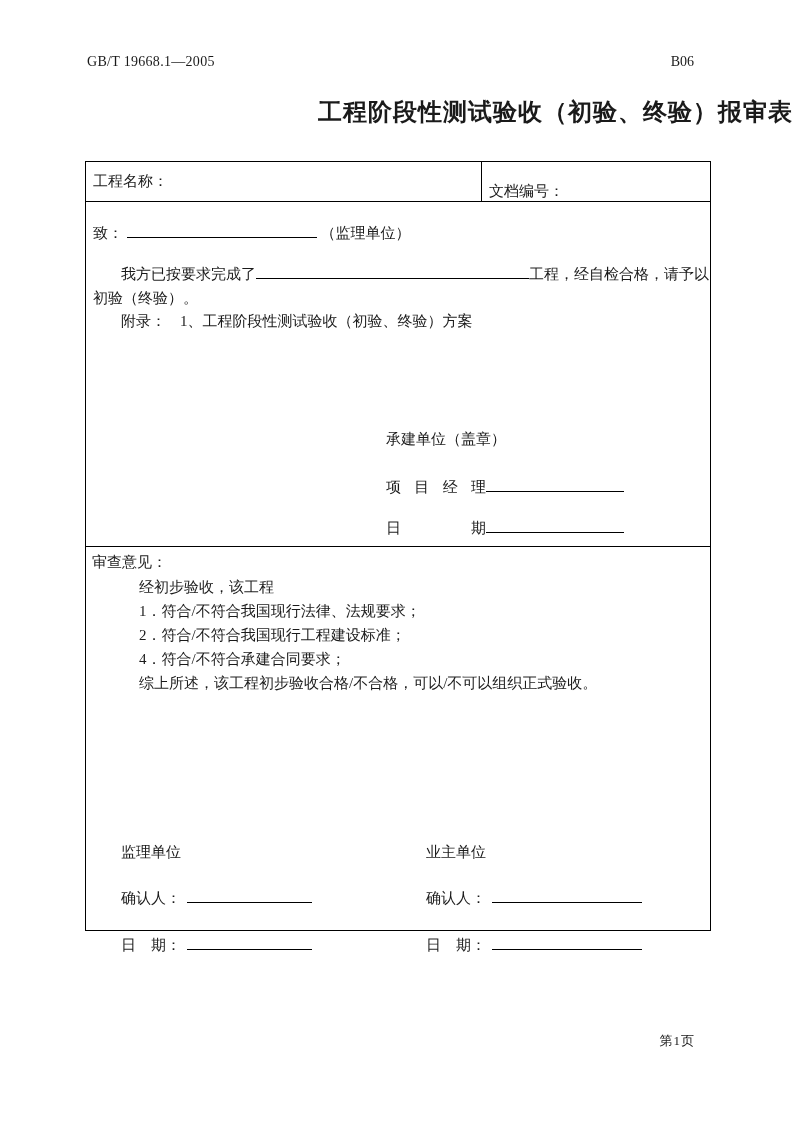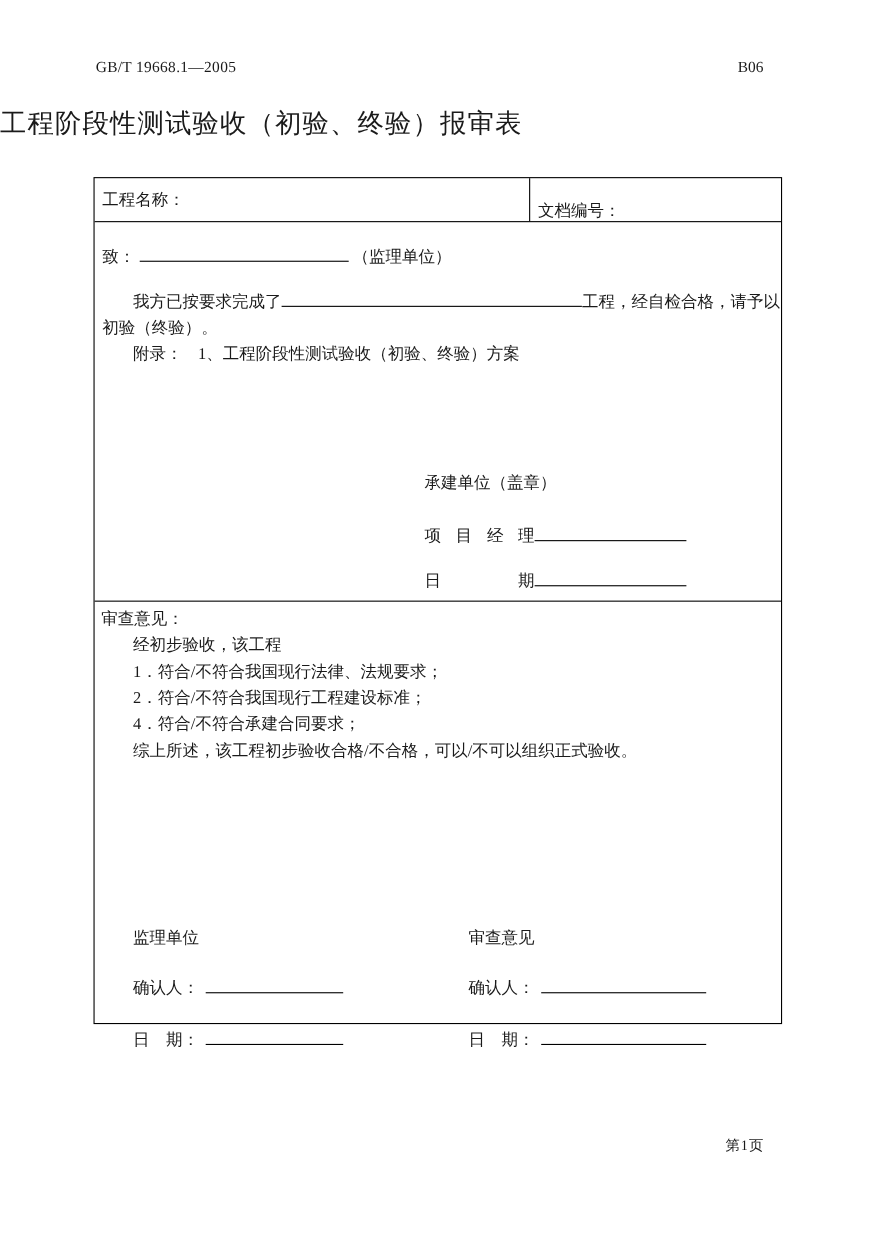--- a/index.html
+++ b/index.html
@@ -6,39 +6,39 @@
   body{
     width:793px;height:1122px;background:#ffffff;position:relative;
     font-family:"Liberation Serif","DejaVu Serif",serif;
     color:#1a1a1a;
   }
   .abs{position:absolute;}
   
   .std-code{left:87px;top:54px;font-size:14px;letter-spacing:0.3px;}
   .form-code{right:99px;top:54px;font-size:14px;}
   
-  .doc-title{left:0;top:96px;width:793px;text-align:left;
-    font-size:24px;font-weight:normal;letter-spacing:1px;}
+  .doc-title{left:0;top:96px;width:793px;text-align:right;
+    font-size:24px;font-weight:bold;letter-spacing:1px;}
   
   .form-table{left:85px;top:161px;width:626px;height:770px;
     border:1.5px solid #000;box-sizing:border-box;display:flex;flex-direction:column;}
   .row1{height:40px;flex:none;display:flex;border-bottom:1.5px solid #000;box-sizing:border-box;}
   .cell-left{width:396px;flex:none;border-right:1.5px solid #000;box-sizing:border-box;
     display:flex;align-items:center;padding-left:7px;font-size:15px;}
   .cell-right{flex:1;display:flex;align-items:flex-end;padding-left:7px;font-size:15px;}
   .row2{height:345px;flex:none;position:relative;border-bottom:1.5px solid #000;box-sizing:border-box;font-size:15px;}
   .row3{flex:1;position:relative;font-size:15px;}
   
   .blank{display:inline-block;border-bottom:1px solid #000;height:15px;vertical-align:baseline;}
   .w190{width:190px;} .w273{width:273px;} .w138{width:138px;} .w125{width:125px;} .w150{width:150px;}
   
   .spread{display:inline-block;text-align:justify;text-align-last:justify;vertical-align:baseline;}
   .w100{width:100px;}
   
-  .review-block{line-height:24px;}
+  .review-block{line-height:24px;margin-left:18px;}
   .footer-page{right:98px;top:1032px;font-size:13px;letter-spacing:1px;}
   .gap{display:inline-block;width:14px;}
 </style>
 </head>
 <body>
 
 <div class="abs std-code">GB/T 19668.1—2005</div>
 <div class="abs form-code">B06</div>
 
 <div class="abs doc-title">工程阶段性测试验收（初验、终验）报审表</div>
@@ -91,21 +91,21 @@
     </div>
 
     <div class="abs" style="left:35px;top:296px;">监理单位</div>
     <div class="abs" style="left:35px;top:340px;">
       <span>确认人：</span><span class="gap" style="width:6px;"></span><span class="blank w125"></span>
     </div>
     <div class="abs" style="left:35px;top:387px;">
       <span>日　期：</span><span class="gap" style="width:6px;"></span><span class="blank w125"></span>
     </div>
 
-    <div class="abs" style="left:340px;top:296px;">审查意见</div>
+    <div class="abs" style="left:340px;top:296px;">业主单位</div>
     <div class="abs" style="left:340px;top:340px;">
       <span>确认人：</span><span class="gap" style="width:6px;"></span><span class="blank w150"></span>
     </div>
     <div class="abs" style="left:340px;top:387px;">
       <span>日　期：</span><span class="gap" style="width:6px;"></span><span class="blank w150"></span>
     </div>
   </div>
 </div>
 
 <div class="abs footer-page">第1页</div>

